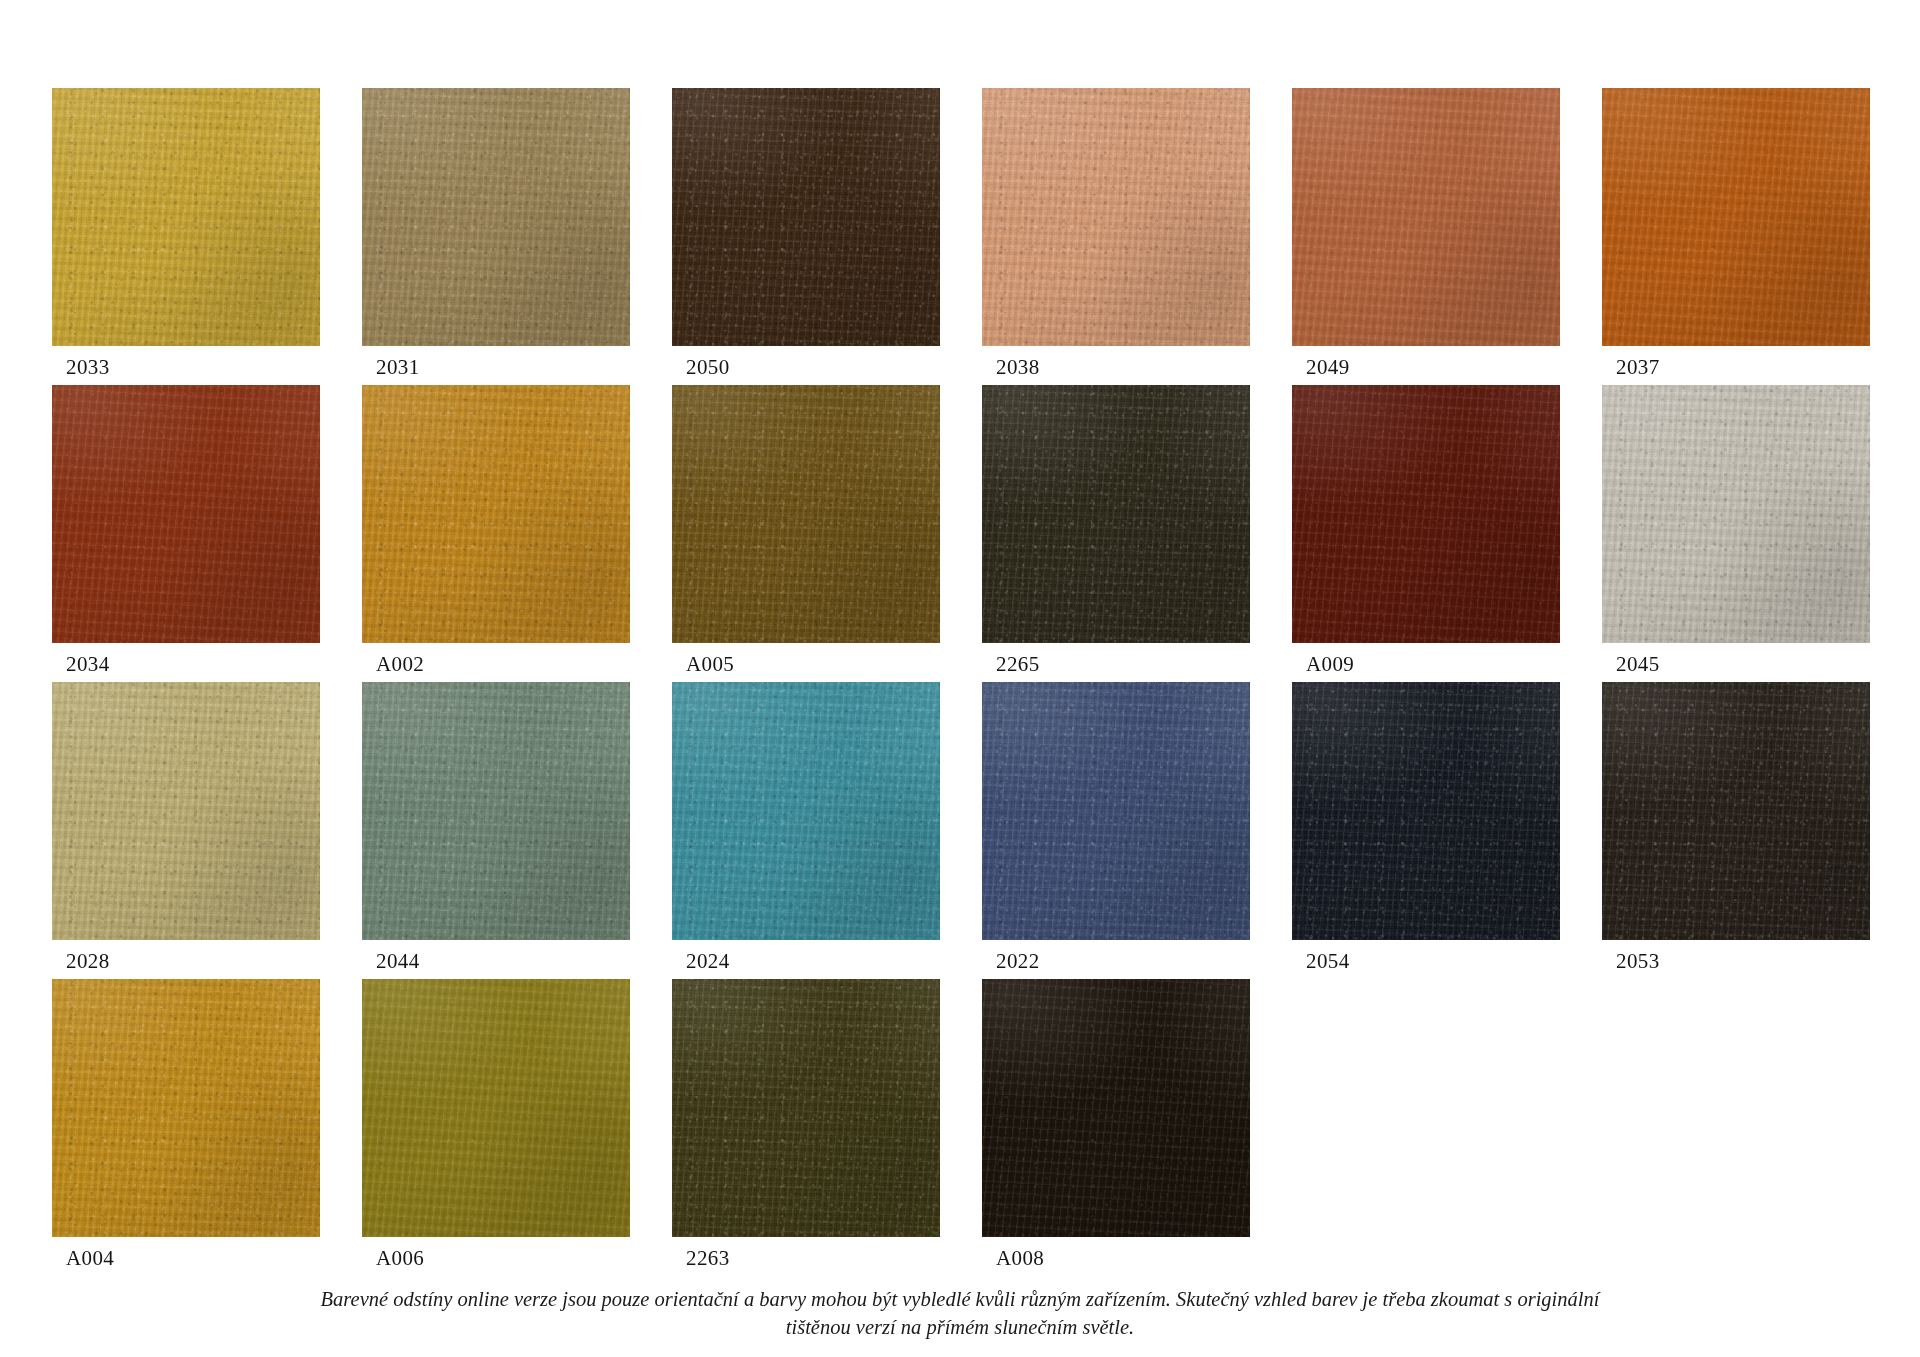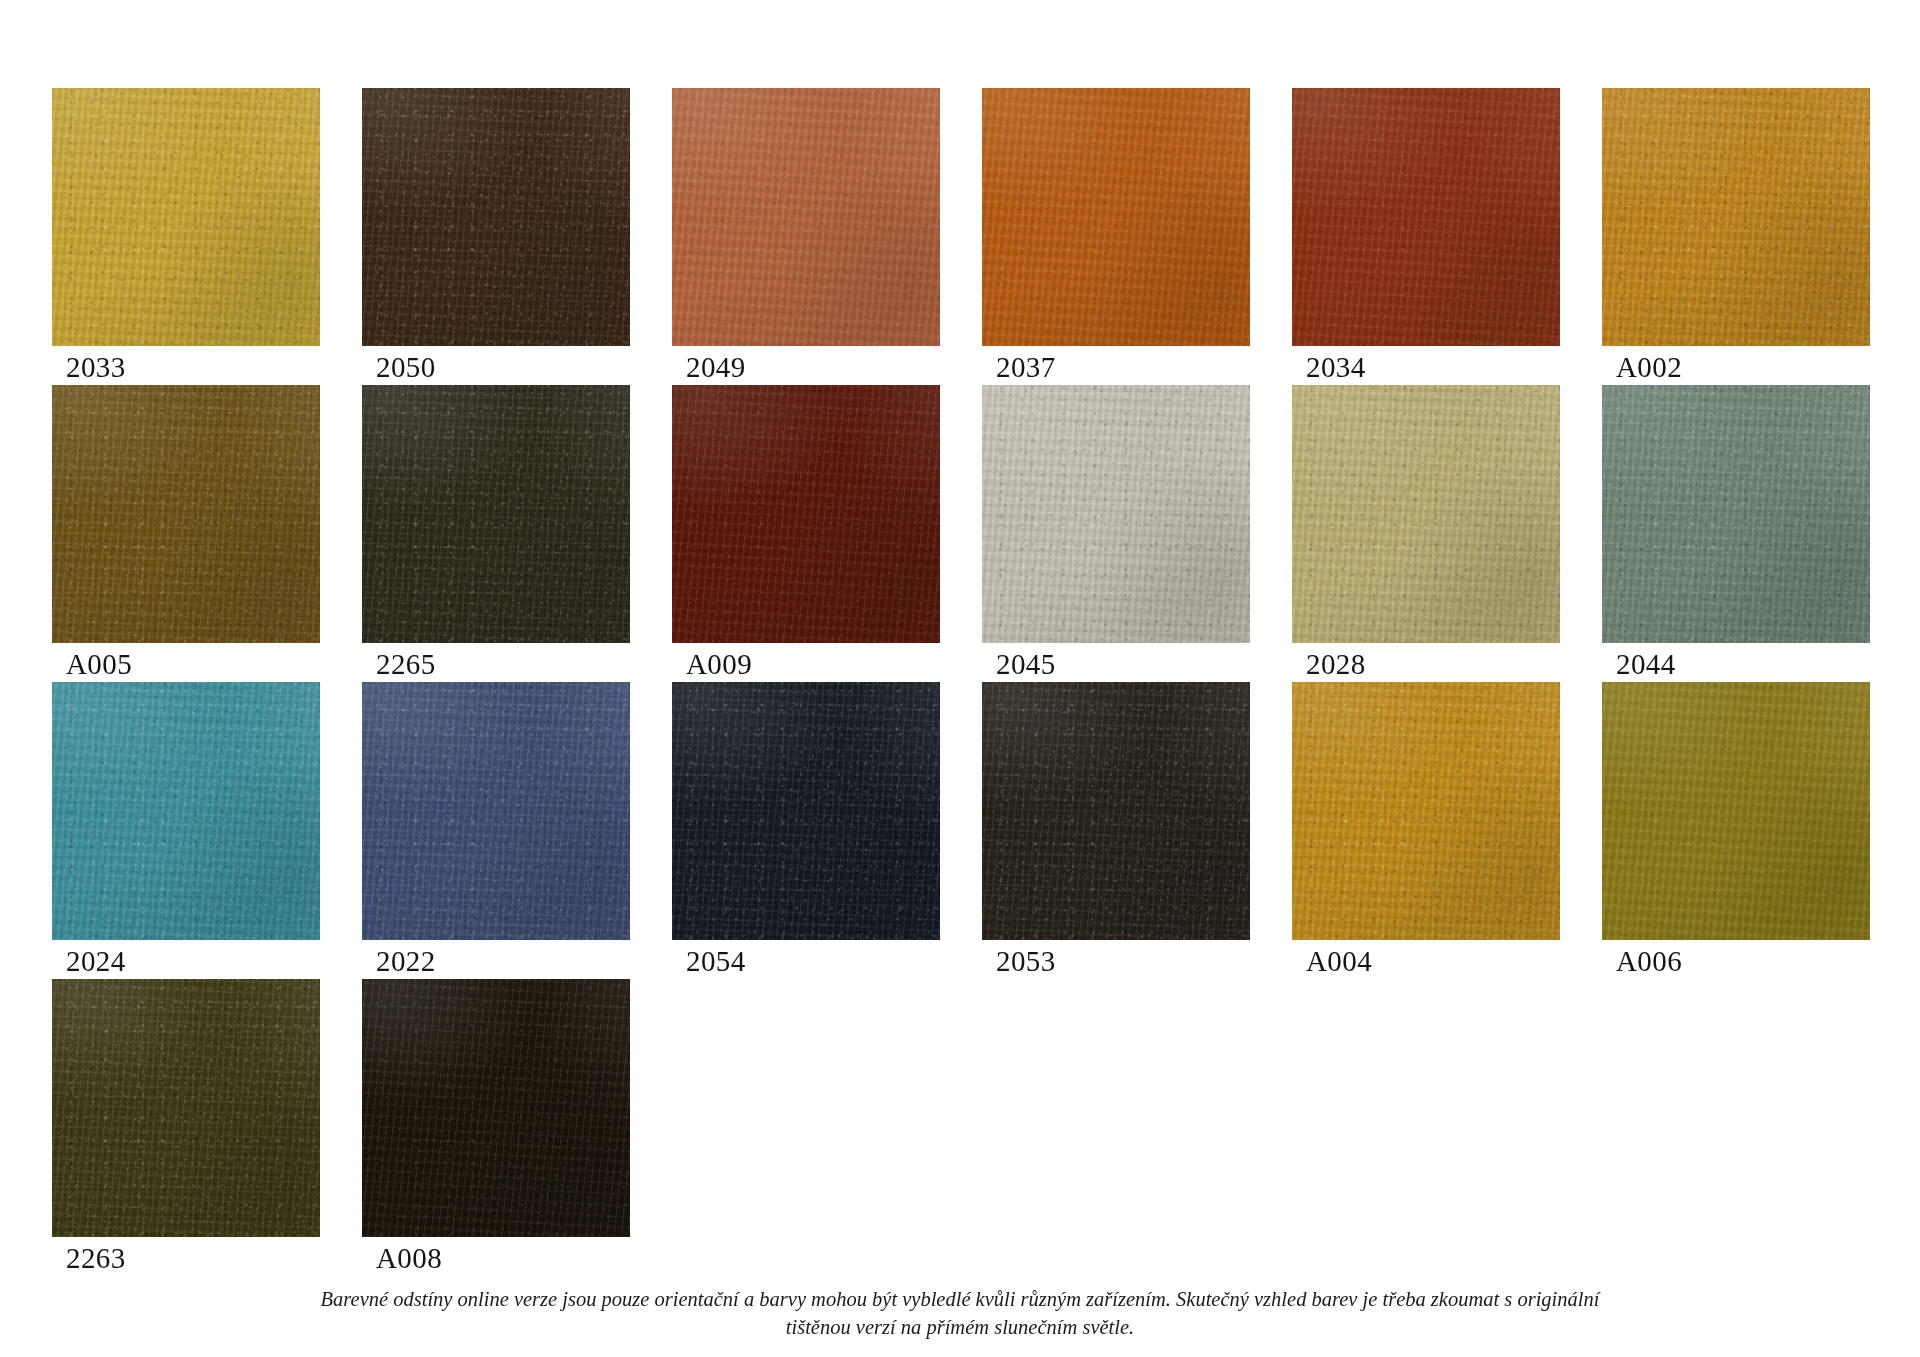--- a/index.html
+++ b/index.html
@@ -102,21 +102,21 @@
   }
   .swatch-chip.rough .tex-b { opacity: 1; }
   .swatch-chip.smooth .tex-b { opacity: 0.45; }
   .swatch-chip.smooth .tex-d { opacity: 0.35; }
   .swatch-chip.speckle .tex-b { opacity: 1; }
   .swatch-chip.speckle .tex-d { opacity: 1; }
   .swatch-label {
     position: absolute;
     left: 14px;
     top: 262px;
-    font-size: 29px;
+    font-size: 21px;
     line-height: 34px;
     letter-spacing: 0.4px;
     color: #151515;
     white-space: nowrap;
   }
   #footnote {
     position: absolute;
     left: 0;
     top: 1285px;
     width: 1920px;
@@ -137,27 +137,45 @@
       <div class="swatch-cell">
         <div class="swatch-chip rough" style="background-color: rgb(201, 166, 49);">
           <div class="tex-a"></div>
           <div class="tex-b"></div>
           <div class="tex-c"></div>
           <div class="tex-d"></div>
         </div>
         <div class="swatch-label">2033</div>
       </div>
       <div class="swatch-cell">
+        <div class="swatch-chip rough" style="background-color: rgb(155, 132, 86);">
+          <div class="tex-a"></div>
+          <div class="tex-b"></div>
+          <div class="tex-c"></div>
+          <div class="tex-d"></div>
+        </div>
+        <div class="swatch-label">2031</div>
+      </div>
+      <div class="swatch-cell">
         <div class="swatch-chip rough" style="background-color: rgb(58, 36, 17);">
           <div class="tex-a"></div>
           <div class="tex-b"></div>
           <div class="tex-c"></div>
           <div class="tex-d"></div>
         </div>
         <div class="swatch-label">2050</div>
+      </div>
+      <div class="swatch-cell">
+        <div class="swatch-chip speckle" style="background-color: rgb(216, 155, 116);">
+          <div class="tex-a"></div>
+          <div class="tex-b"></div>
+          <div class="tex-c"></div>
+          <div class="tex-d"></div>
+        </div>
+        <div class="swatch-label">2038</div>
       </div>
       <div class="swatch-cell">
         <div class="swatch-chip smooth" style="background-color: rgb(181, 100, 60);">
           <div class="tex-a"></div>
           <div class="tex-b"></div>
           <div class="tex-c"></div>
           <div class="tex-d"></div>
         </div>
         <div class="swatch-label">2049</div>
       </div>

